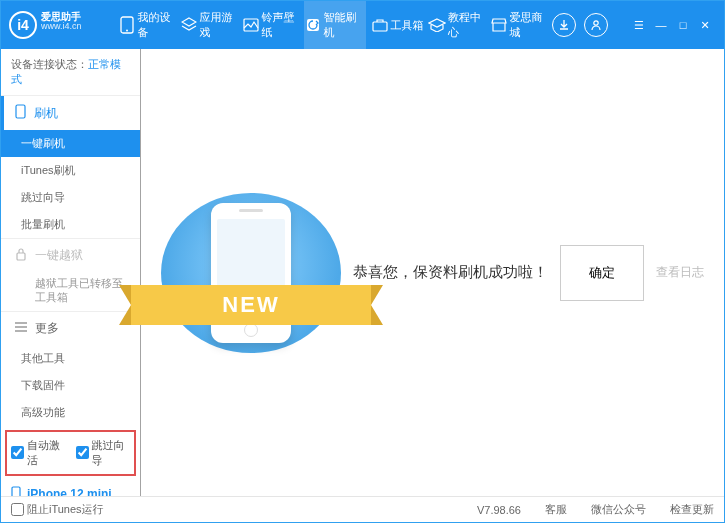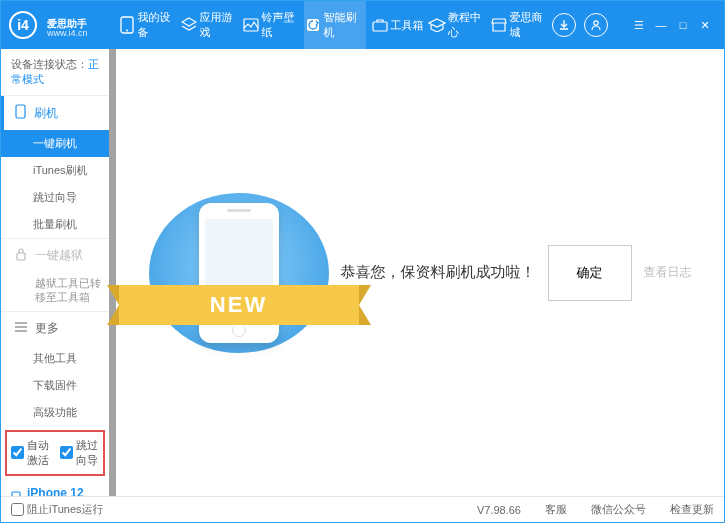--- a/index.html
+++ b/index.html
@@ -1,42 +1,42 @@
 <!DOCTYPE html>
 <html><head>
 <meta charset="utf-8">
 <style>
 * { margin: 0; padding: 0; box-sizing: border-box; }
 body { font-family: "Microsoft YaHei", Arial, sans-serif; font-size: 12px; color: #333; background: #fff; }
 .window { width: 725px; height: 523px; border: 1px solid #30a0f0; display: flex; flex-direction: column; }
 
 .titlebar { height: 48px; background: #1e90ee; display: flex; align-items: center; color: #fff; padding: 0 8px; }
-.logo-box { display: flex; align-items: flex-end; gap: 10px; width: 130px; }
+.logo-box { display: flex; align-items: flex-start; gap: 4px; width: 130px; }
 .logo-circle { width: 28px; height: 28px; border: 2px solid #fff; border-radius: 50%; display: flex; align-items: center; justify-content: center; font-weight: bold; font-size: 14px; }
 .brand { line-height: 1.1; }
 .brand-title { font-size: 10px; font-weight: bold; }
 .brand-sub { font-size: 9px; opacity: 0.85; }
 .nav { display: flex; flex: 1; height: 100%; }
 .nav-item { width: 62px; display: flex; flex-direction: row; align-items: center; justify-content: center; gap: 2px; cursor: pointer; font-size: 11px; }
 .nav-item.active { background: #47a3ef; }
 .nav-icon { width: 18px; height: 18px; display: flex; align-items: center; justify-content: center; }
 .ctrl-icons { display: flex; gap: 8px; align-items: center; padding-right: 4px; }
 .win-ctrl { width: 14px; height: 14px; display: flex; align-items: center; justify-content: center; cursor: pointer; font-size: 11px; }
 .round-btn { width: 24px; height: 24px; border: 1.5px solid #fff; border-radius: 50%; display: flex; align-items: center; justify-content: center; cursor: pointer; }
 
 .body-row { flex: 1; display: flex; min-height: 0; }
-.sidebar { width: 115px; border-right: 7px solid #a3a3a3; display: flex; flex-direction: column; overflow: hidden; }
+.sidebar { width: 140px; border-right: 1px solid #a3a3a3; display: flex; flex-direction: column; overflow: hidden; }
 .dev-status { padding: 8px 10px; font-size: 11px; color: #666; }
 .dev-status .mode { color: #1e90ee; }
 .side-section { border-top: 1px solid #eee; }
 .side-head { display: flex; align-items: center; gap: 8px; padding: 8px 14px; color: #666; font-size: 12px; }
 .side-head.blue { color: #1e90ee; border-left: 3px solid #1e90ee; padding-left: 11px; }
 .side-head.gray { color: #bbb; }
 .side-list { }
-.side-item { padding: 6px 8px 6px 32px; font-size: 11px; color: #666; cursor: pointer; }
+.side-item { padding: 6px 8px 6px 20px; font-size: 11px; color: #666; cursor: pointer; }
 .side-item.active { background: #1e90ee; color: #fff; }
 .side-note { padding: 4px 8px 6px 34px; font-size: 11px; color: #999; line-height: 1.3; }
 .checks { border: 2px solid #e05050; margin: 4px; padding: 6px 4px; display: flex; gap: 10px; font-size: 11px; color: #555; }
 .chk { display: flex; align-items: center; gap: 3px; }
 .chk input { accent-color: #1e90ee; }
 .device { padding: 6px 10px 4px; color: #1e90ee; font-weight: bold; display: flex; align-items: center; gap: 6px; }
 
 .main { flex: 1; display: flex; align-items: center; justify-content: center; gap: 12px; position: relative; }
 .illus { width: 180px; height: 160px; position: relative; }
 .circle-bg { position: absolute; inset: 0; border-radius: 50%; background: radial-gradient(circle at 50% 45%, #8fd3ff 0%, #4ea9e8 70%); }

